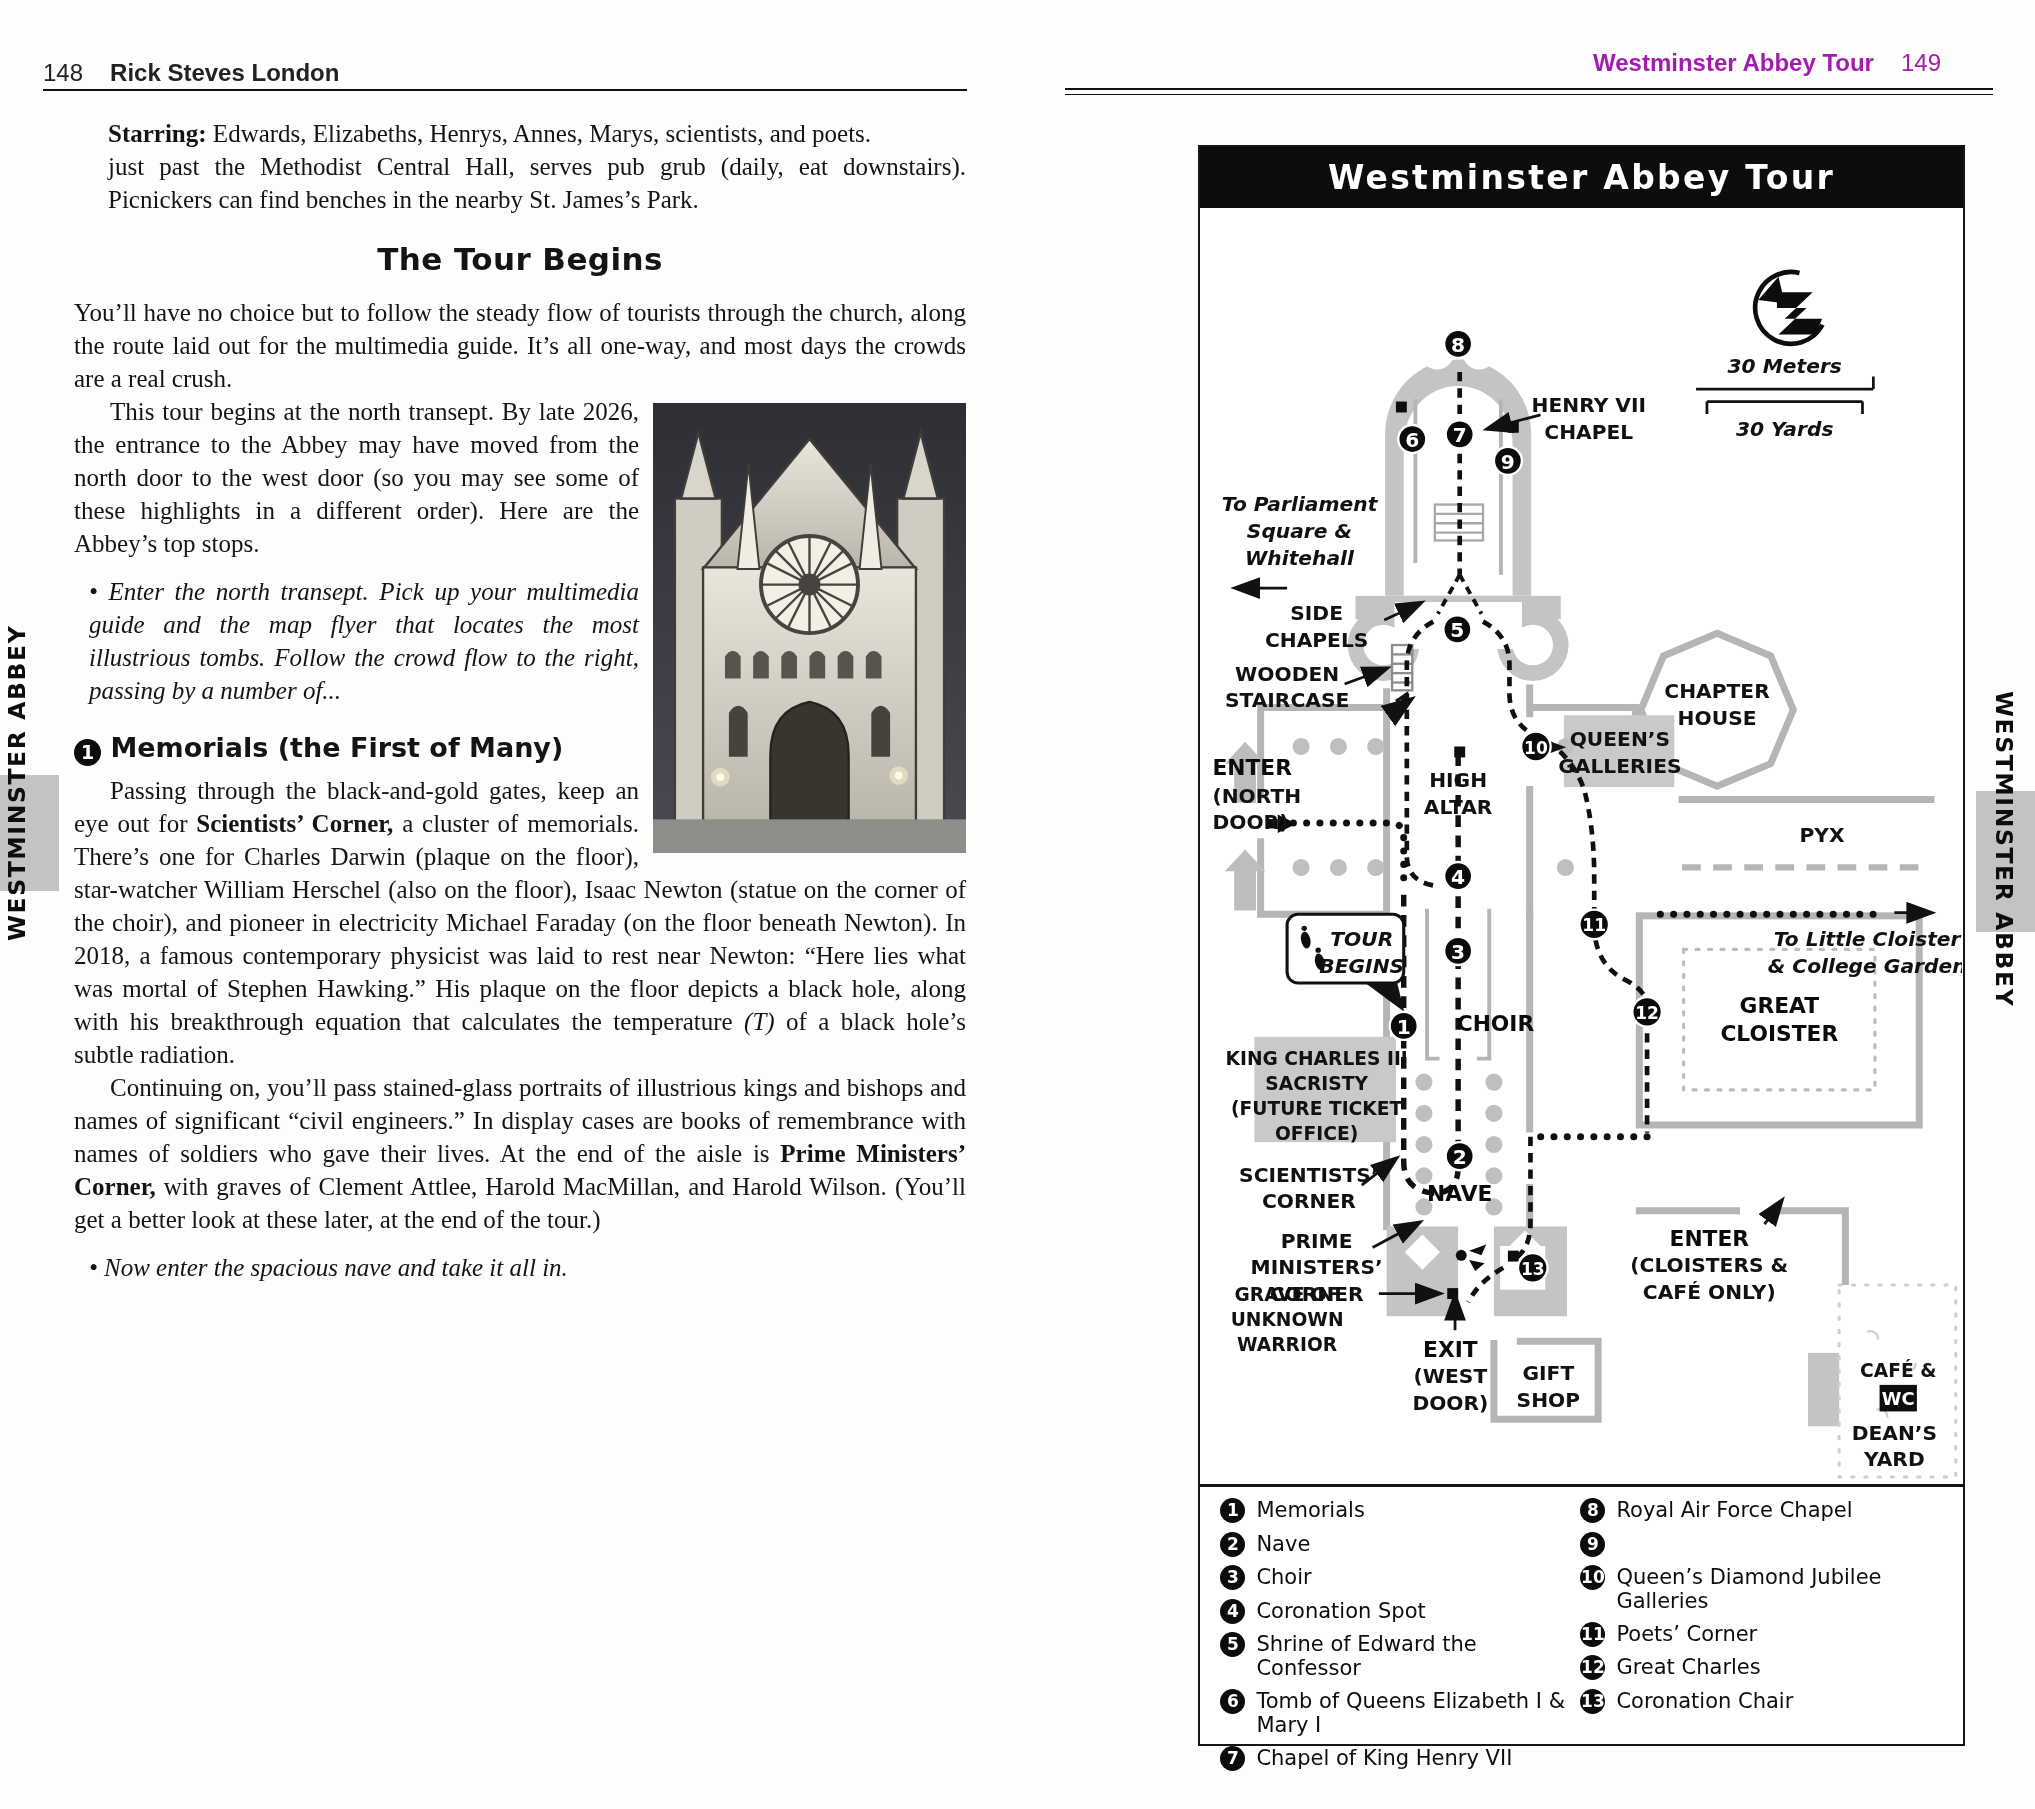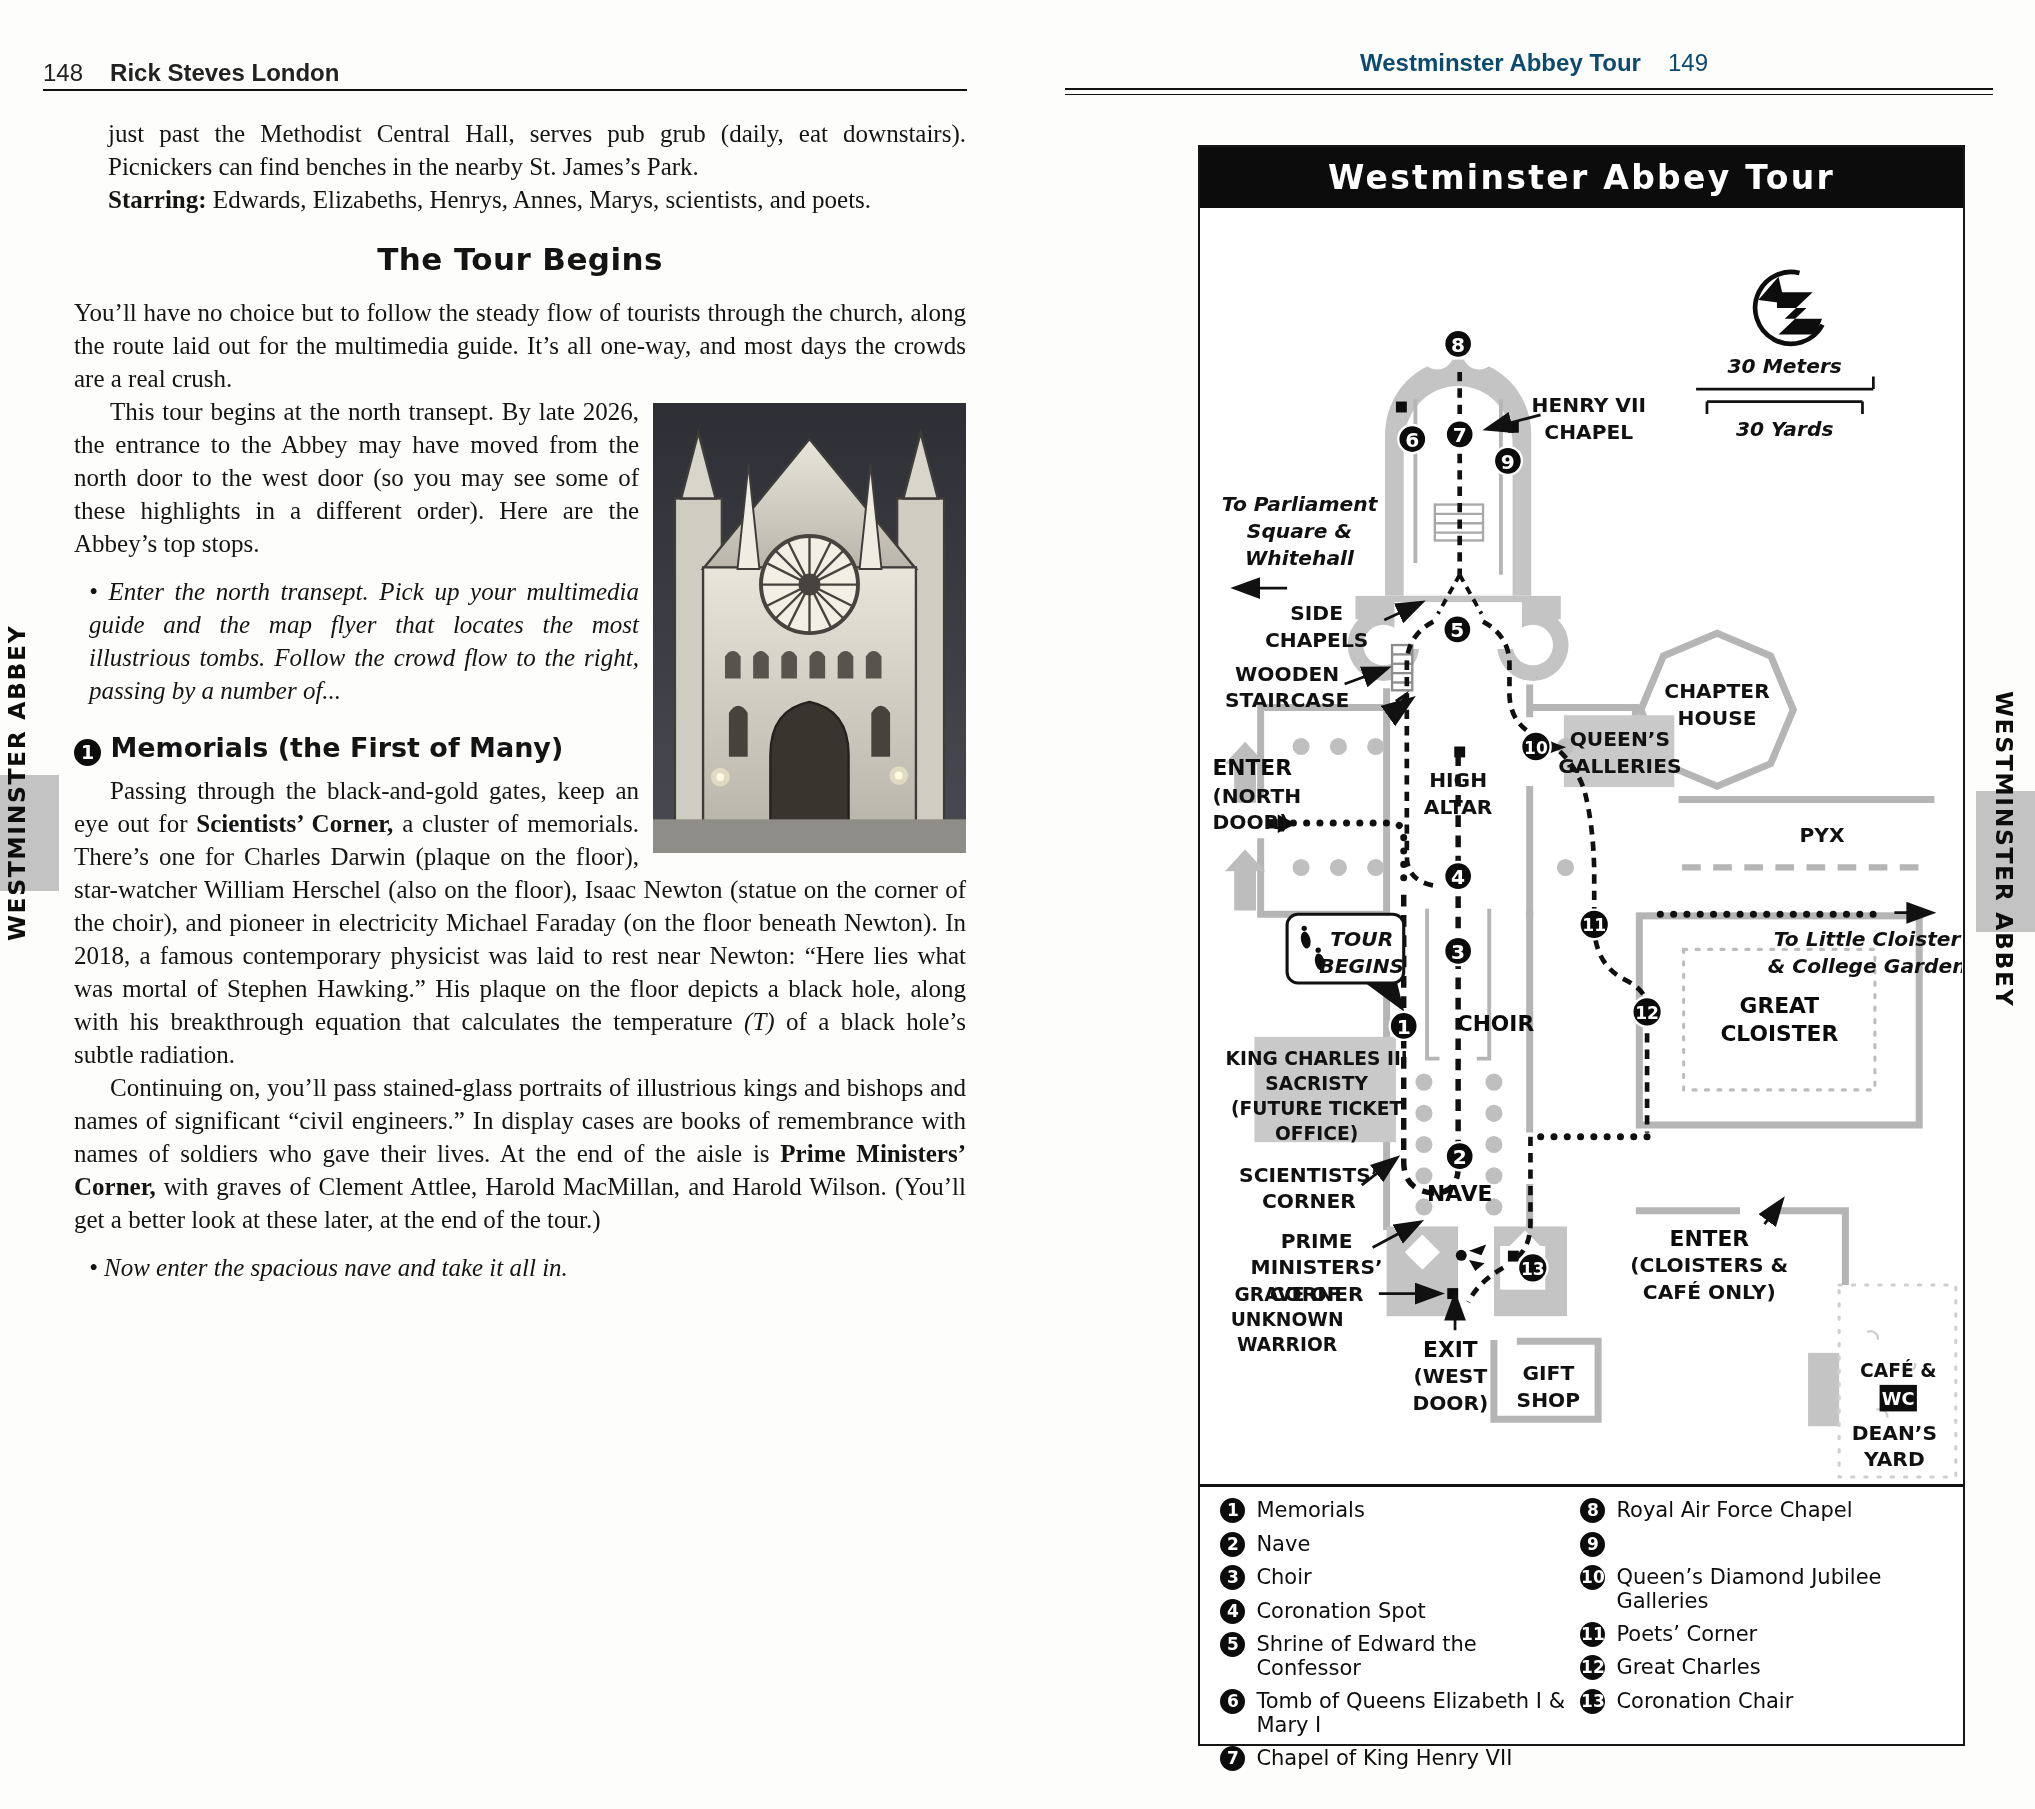--- a/index.html
+++ b/index.html
@@ -35,22 +35,22 @@
   .tab-l-block{position:absolute;left:0;top:775px;width:59px;height:116px;background:#c3c3c3;}
   .tab-l-text{position:absolute;left:3.1px;top:532px;height:501px;width:36px;
       writing-mode:vertical-rl;transform:rotate(180deg);text-align:center;
       font-family:"DejaVu Sans",sans-serif;font-weight:700;font-size:23.5px;letter-spacing:1.6px;color:#0d0d0d;}
   .tab-r-block{position:absolute;left:1976px;top:791px;width:59px;height:141px;background:#c3c3c3;}
   .tab-r-text{position:absolute;left:1982px;top:575px;height:548px;width:36px;
       writing-mode:vertical-rl;text-align:center;
       font-family:"DejaVu Sans",sans-serif;font-weight:700;font-size:23.5px;letter-spacing:1.6px;color:#0d0d0d;}
 
   
-  .rp-header{position:absolute;left:1070px;top:49px;width:928px;text-align:center;
-             font-family:"Liberation Sans",sans-serif;font-size:24px;color:#0c4a6e;}
+  .rp-header{position:absolute;left:1013px;top:49px;width:928px;text-align:right;
+             font-family:"Liberation Sans",sans-serif;font-size:24px;color:#a21caf;}
   .rp-header .ptitle{font-weight:700;margin-right:27px;}
   .rp-header .pnum{font-weight:400;}
   .rp-rule{position:absolute;left:1065px;top:88px;width:928px;height:3.9px;
            border-top:2.3px solid #111;border-bottom:0.8px solid #111;}
 
   
   .map{position:absolute;left:1198px;top:145px;width:767px;height:1601px;border:2.3px solid #161616;
        box-sizing:border-box;background:#fff;}
   .map-title{height:61px;background:#0c0c0c;color:#fff;display:flex;align-items:center;justify-content:center;
        font-family:"DejaVu Sans","Liberation Sans",sans-serif;font-weight:700;font-size:33px;letter-spacing:2.3px;}
@@ -81,22 +81,22 @@
 </head>
 <body>
 
 <div class="lp-header">
   <span class="pnum">148</span><span class="ptitle">Rick Steves London</span>
 </div>
 <div class="lp-rule"></div>
 
 <div class="lp-body">
   <div class="intro">
+    <p class="noind starring"><b class="lead">Starring:</b><span> Edwards, Elizabeths, Henrys, Annes, Marys, scientists, and poets.</span></p>
     <p class="noind">just past the Methodist Central Hall, serves pub grub (daily, eat downstairs). Picnickers can find benches in the nearby St. James’s Park.</p>
-    <p class="noind starring"><b class="lead">Starring:</b><span> Edwards, Elizabeths, Henrys, Annes, Marys, scientists, and poets.</span></p>
   </div>
 
   <div class="h2">The Tour Begins</div>
 
   <p class="noind">You’ll have no choice but to follow the steady flow of tourists through the church, along the route laid out for the multimedia guide. It’s all one-way, and most days the crowds are a real crush.</p>
 
   <div class="photo">
     <svg viewBox="0 0 400 575" preserveAspectRatio="none">
       <defs>
         <linearGradient id="sky" x1="0" y1="0" x2="0" y2="1">

